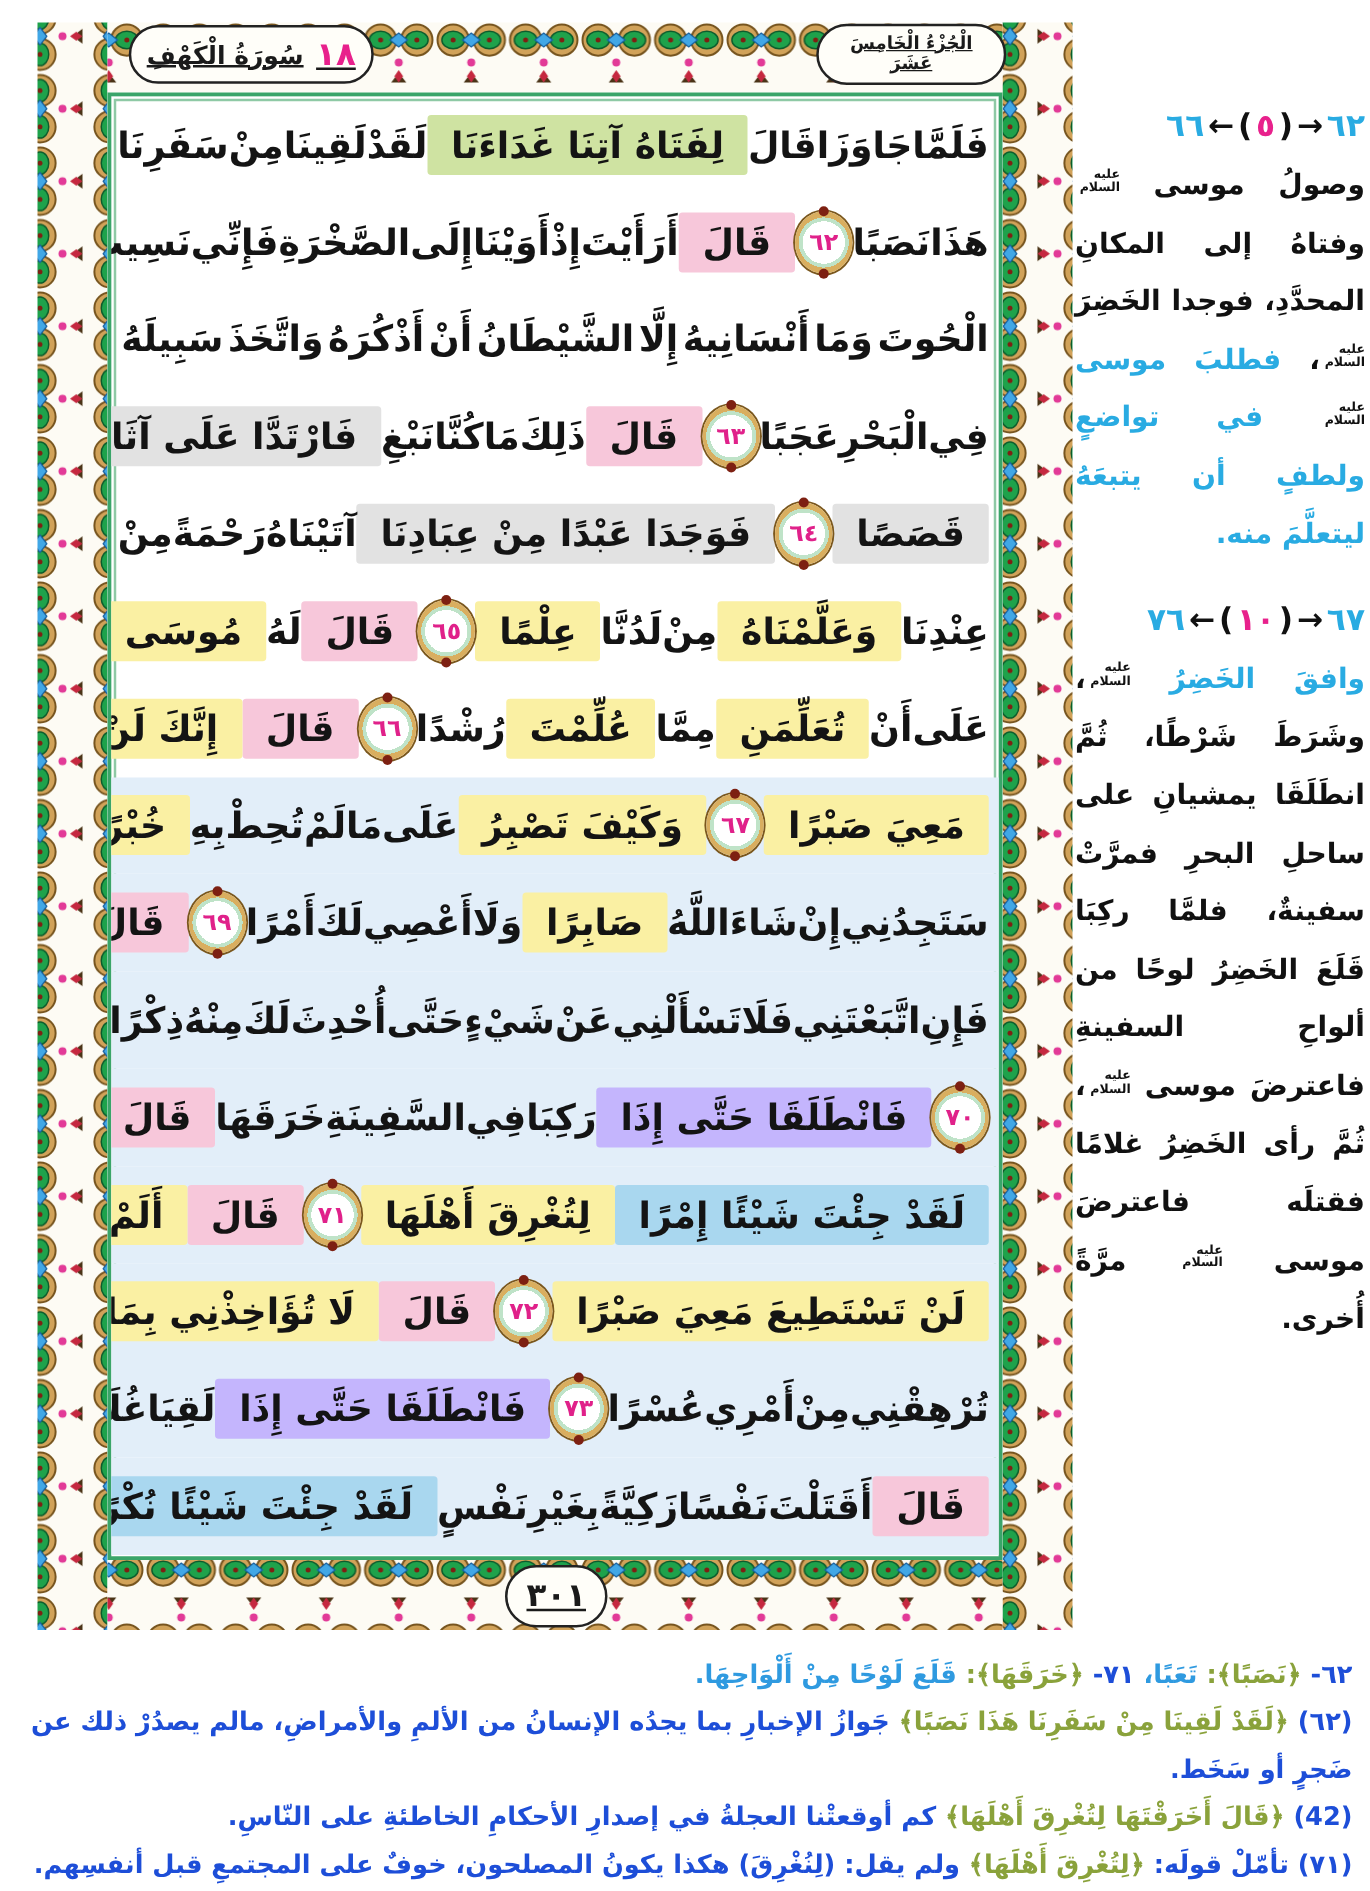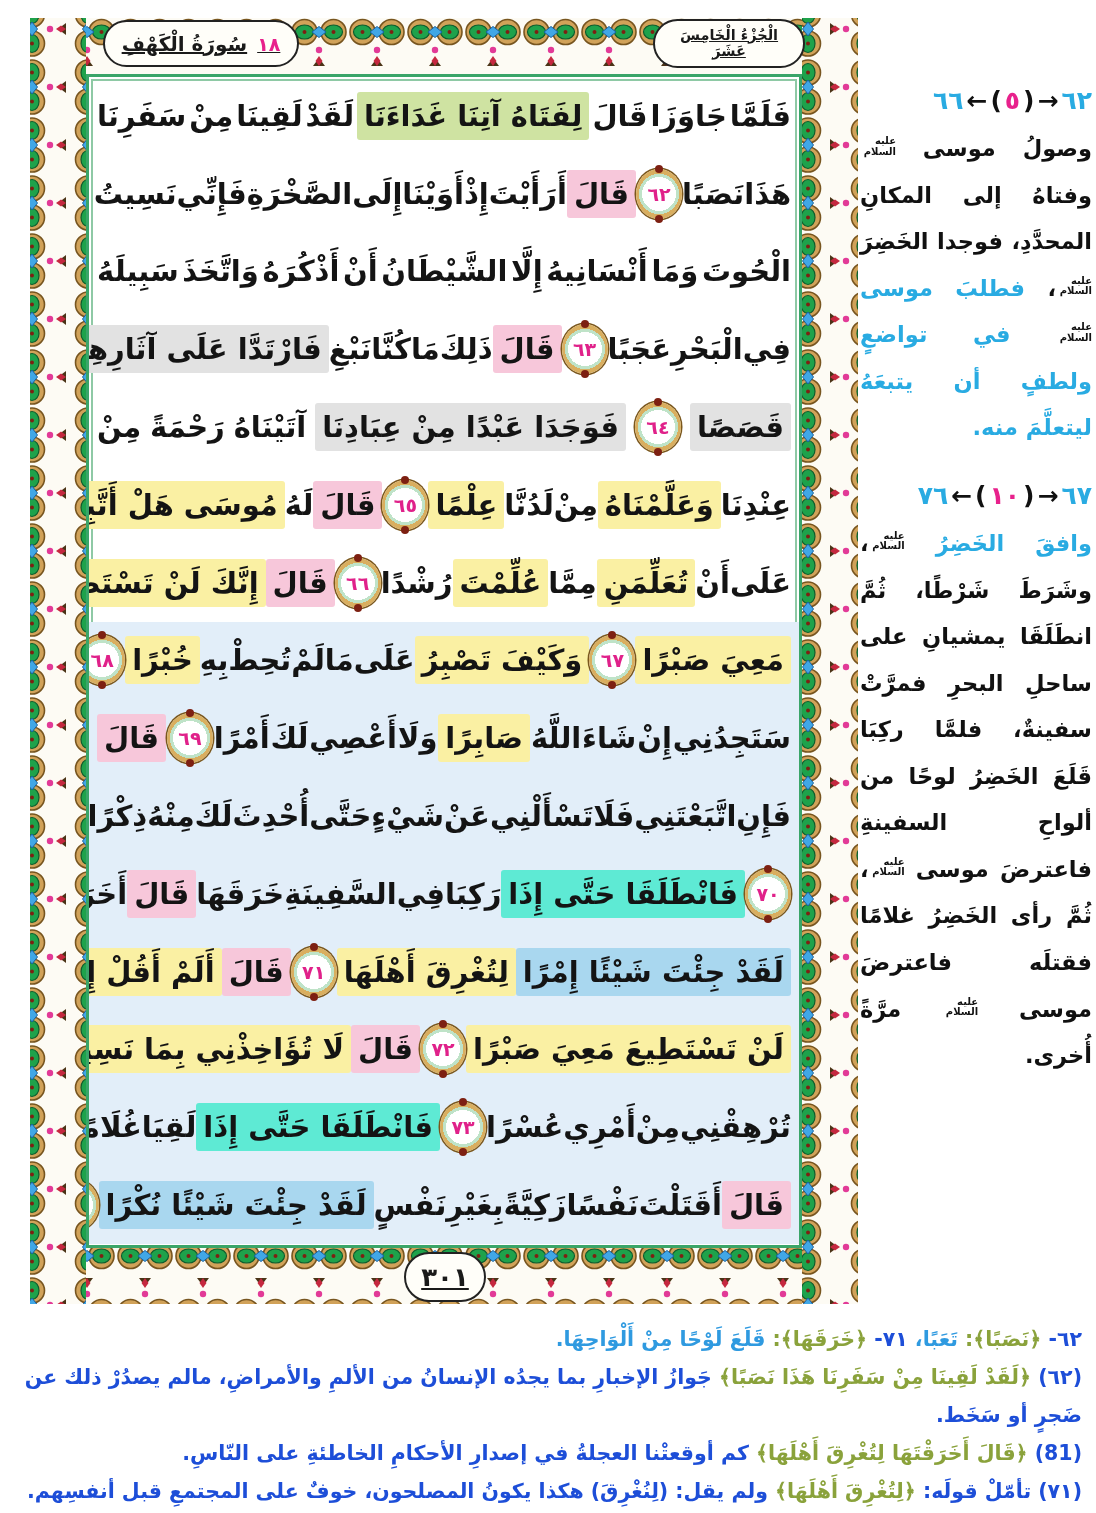--- a/index.html
+++ b/index.html
@@ -12,38 +12,38 @@
   .inner-frame{position:absolute;left:86px;top:74px;width:716px;height:1174px;
     background:#ffffff;border:3px solid #3aa569;box-sizing:border-box;
     box-shadow:inset 0 0 0 2px #ffffff, inset 0 0 0 4px #8ec9a5;z-index:2;}
 
   
   .cartouche{position:absolute;background:#fffef9;border:2.5px solid #222;
     border-radius:26px;display:flex;align-items:center;justify-content:center;
     z-index:3;box-sizing:border-box;font-weight:bold;color:#1a1a1a;text-decoration:underline;}
   .cart-surah{left:103px;top:20px;width:196px;height:47px;gap:10px;direction:ltr;}
   .cart-surah .sname{font-size:20px;}
-  .cart-surah .snum{font-size:19px;color:#e8218c;}
+  .cart-surah .snum{font-size:26px;color:#e8218c;}
   .cart-juz{left:653px;top:19px;width:152px;height:49px;font-size:14.5px;text-align:center;line-height:1.1;padding:0 6px;}
   .cart-page{left:404px;top:1252px;width:82px;height:50px;font-size:26px;}
 
   
   .quran-area{position:absolute;left:89px;top:77px;width:710px;height:1168px;
     z-index:2;overflow:hidden;}
   .qline{display:flex;justify-content:space-between;align-items:center;
     direction:rtl;height:77.8px;padding:0 8px;font-size:29px;font-weight:bold;
     color:#141414;white-space:nowrap;}
   .qline.bg-blue{background:#e2eef9;}
   .qline .w{flex:0 0 auto;}
-  .hl{flex:0 0 auto;padding:7px 7px;border-radius:3px;}
+  .hl{flex:0 0 auto;padding:7px 19px;border-radius:3px;}
   .hl-green {background:#cfe3a2;}
   .hl-pink  {background:#f7c7da;}
   .hl-yellow{background:#faf0a3;}
   .hl-gray  {background:#e2e2e2;}
-  .hl-orange{background:#5eead4;text-align:center;}
+  .hl-orange{background:#c4b5fd;text-align:center;}
   .hl-blue  {background:#a9d7ef;}
 
   .ayah-m{position:relative;flex:0 0 auto;display:inline-flex;align-items:center;
     justify-content:center;width:46px;height:50px;border-radius:50%;
     background:radial-gradient(circle,#ffffff 0 50%,#bfe3c8 50% 59%,#d9ae5f 59% 79%,#b07f33 79% 100%);
     box-shadow:0 0 0 1.5px #7a571d;}
   .ayah-m::before,.ayah-m::after{content:"";position:absolute;left:50%;
     transform:translateX(-50%);width:8px;height:8px;border-radius:50%;background:#7d2012;}
   .ayah-m::before{top:-4px;} .ayah-m::after{bottom:-4px;}
   .ayah-m b{color:#e0218a;font-size:19px;font-weight:bold;}
@@ -355,16 +355,16 @@
         <span class="a">→</span>
         <span class="n">٦٧</span>
       </div>
       <p class="cm-body"><span class="cyan">وافقَ الخَضِرُ </span><span class="as">عليه السلام</span><span class="blk">، وشَرَطَ شَرْطًا، ثُمَّ انطَلَقَا يمشيانِ على ساحلِ البحرِ فمرَّتْ سفينةٌ، فلمَّا ركِبَا قَلَعَ الخَضِرُ لوحًا من ألواحِ السفينةِ فاعترضَ موسى </span><span class="as">عليه السلام</span><span class="blk">، ثُمَّ رأى الخَضِرُ غلامًا فقتلَه فاعترضَ موسى </span><span class="as">عليه السلام</span><span class="blk"> مرَّةً أُخرى.</span></p>
     </section>
   </aside>
 
 <footer class="footnotes" id="footnotes-list">
     <div class="fn-line"><span class="fn-m">٦٢- </span><span class="fn-o">﴿نَصَبًا﴾: </span><span class="fn-u">تَعَبًا، </span><span class="fn-m">٧١- </span><span class="fn-o">﴿خَرَقَهَا﴾: </span><span class="fn-u">قَلَعَ لَوْحًا مِنْ أَلْوَاحِهَا.</span></div>
     <div class="fn-line"><span class="fn-m">(٦٢) </span><span class="fn-o">﴿لَقَدْ لَقِينَا مِنْ سَفَرِنَا هَذَا نَصَبًا﴾ </span><span class="fn-m">جَوازُ الإخبارِ بما يجدُه الإنسانُ من الألمِ والأمراضِ، مالم يصدُرْ ذلك عن ضَجرٍ أو سَخَط.</span></div>
-    <div class="fn-line"><span class="fn-m">(81) </span><span class="fn-o">﴿قَالَ أَخَرَقْتَهَا لِتُغْرِقَ أَهْلَهَا﴾ </span><span class="fn-m">كم أوقعتْنا العجلةُ في إصدارِ الأحكامِ الخاطئةِ على النّاسِ.</span></div>
+    <div class="fn-line"><span class="fn-m">(42) </span><span class="fn-o">﴿قَالَ أَخَرَقْتَهَا لِتُغْرِقَ أَهْلَهَا﴾ </span><span class="fn-m">كم أوقعتْنا العجلةُ في إصدارِ الأحكامِ الخاطئةِ على النّاسِ.</span></div>
     <div class="fn-line"><span class="fn-m">(٧١) تأمّلْ قولَه: </span><span class="fn-o">﴿لِتُغْرِقَ أَهْلَهَا﴾ </span><span class="fn-m">ولم يقل: (لِنُغْرِقَ) هكذا يكونُ المصلحون، خوفٌ على المجتمعِ قبل أنفسِهم.</span></div>
     <div class="fn-line"></div>
   </footer>
 
 </body></html>

